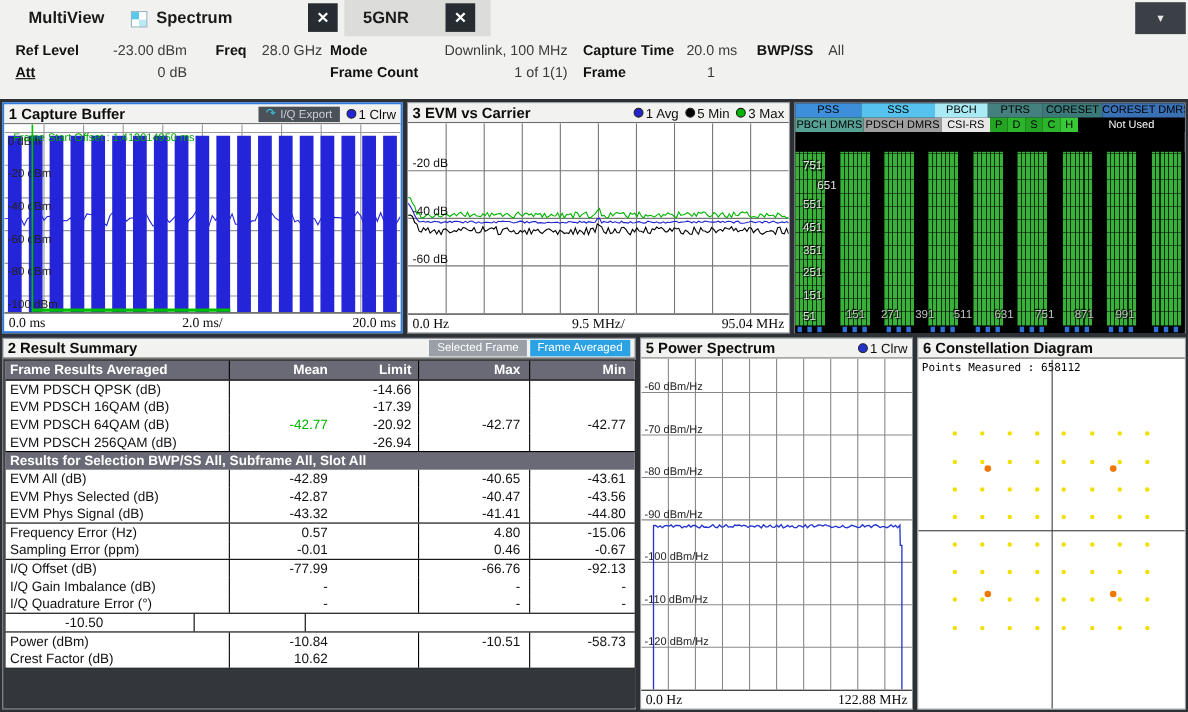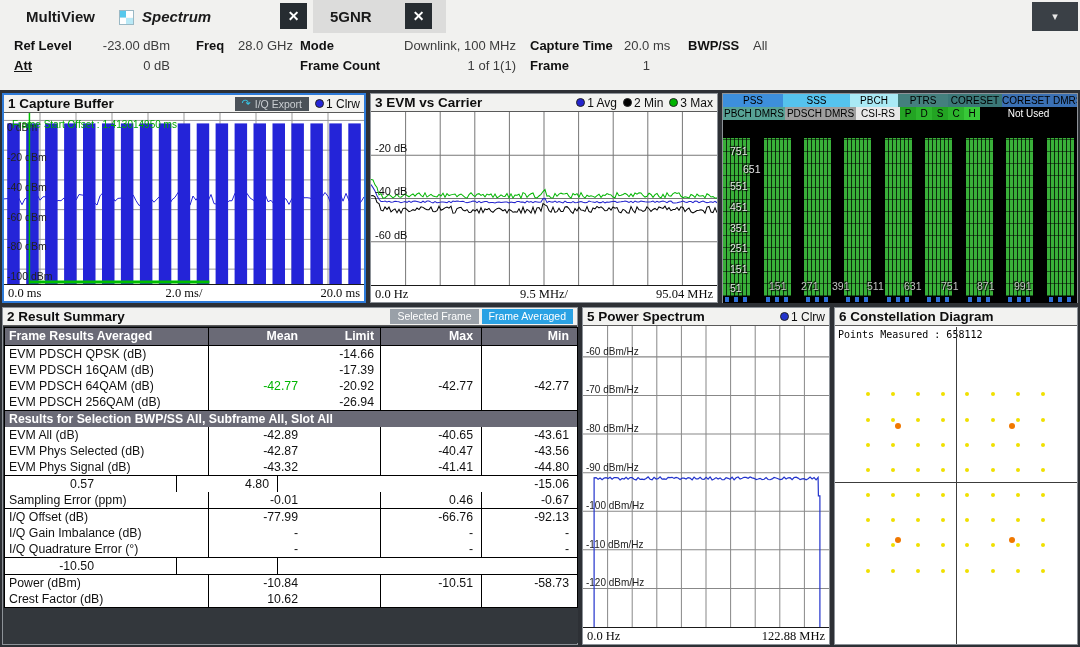--- a/index.html
+++ b/index.html
@@ -63,21 +63,21 @@
   .crossline{position:absolute;background:#3c3c3c;}
   .pmtext{position:absolute;top:2px;left:3px;font-size:10px;font-family:"DejaVu Sans Mono",monospace;color:#000;}
 </style>
 </head>
 <body>
 
 <div class="topzone">
   <span class="abs toplabel" style="left:26px;top:0;">MultiView</span>
   <span class="abs mvicon" style="left:119px;top:10px;"></span>
 
-  <span class="abs toplabel" style="left:142px;top:0;font-style:italic;">Spectrum</span>
+  <span class="abs toplabel" style="left:142px;top:0;">Spectrum</span>
   <div class="abs tabclose" style="left:280px;top:3px;">
       <span>✕</span>
     </div>
 
   <div class="abs tab-active" style="left:313px;top:0;width:133px;height:33px;">
     <span class="abs toplabel" style="left:17px;top:0;">5GNR</span>
     <div class="abs tabclose" style="left:92px;top:3px;">
         <span>✕</span>
       </div>
   </div>
@@ -176,21 +176,21 @@
 <div class="panel" style="left:370px;top:93px;width:348px;height:210px;">
   <div class="ptitle">
     <span>3 EVM vs Carrier</span>
     <span class="spacer"></span>
     <div class="tracechip">
       <span class="tdot" style="background:#2323cc;"></span>
       <span>1 Avg</span>
     </div>
     <div class="tracechip">
       <span class="tdot" style="background:#000;"></span>
-      <span>2 Min</span>
+      <span>5 Min</span>
     </div>
     <div class="tracechip">
       <span class="tdot" style="background:#00b400;"></span>
       <span>3 Max</span>
     </div>
   </div>
   <div class="chartwrap" style="top:18px;bottom:17px;" id="evmChart"><svg width="100%" height="100%" viewBox="0 0 346 172" preserveAspectRatio="none">
         <line x1="34.6" y1="0" x2="34.6" y2="172" stroke="#777"></line>
         <line x1="69.2" y1="0" x2="69.2" y2="172" stroke="#777"></line>
         <line x1="103.8" y1="0" x2="103.8" y2="172" stroke="#777"></line>
@@ -352,20 +352,21 @@
         <div class="c4">-43.56</div>
       </div>
       <div class="trow">
         <div class="c0">EVM Phys Signal (dB)</div>
         <div class="c1">-43.32</div>
         <div class="c2"></div>
         <div class="c3">-41.41</div>
         <div class="c4">-44.80</div>
       </div>
       <div class="trow sep">
+        <div class="c0">Frequency Error (Hz)</div>
         <div class="c1">0.57</div>
         <div class="c2"></div>
         <div class="c3">4.80</div>
         <div class="c4">-15.06</div>
       </div>
       <div class="trow">
         <div class="c0">Sampling Error (ppm)</div>
         <div class="c1">-0.01</div>
         <div class="c2"></div>
         <div class="c3">0.46</div>

